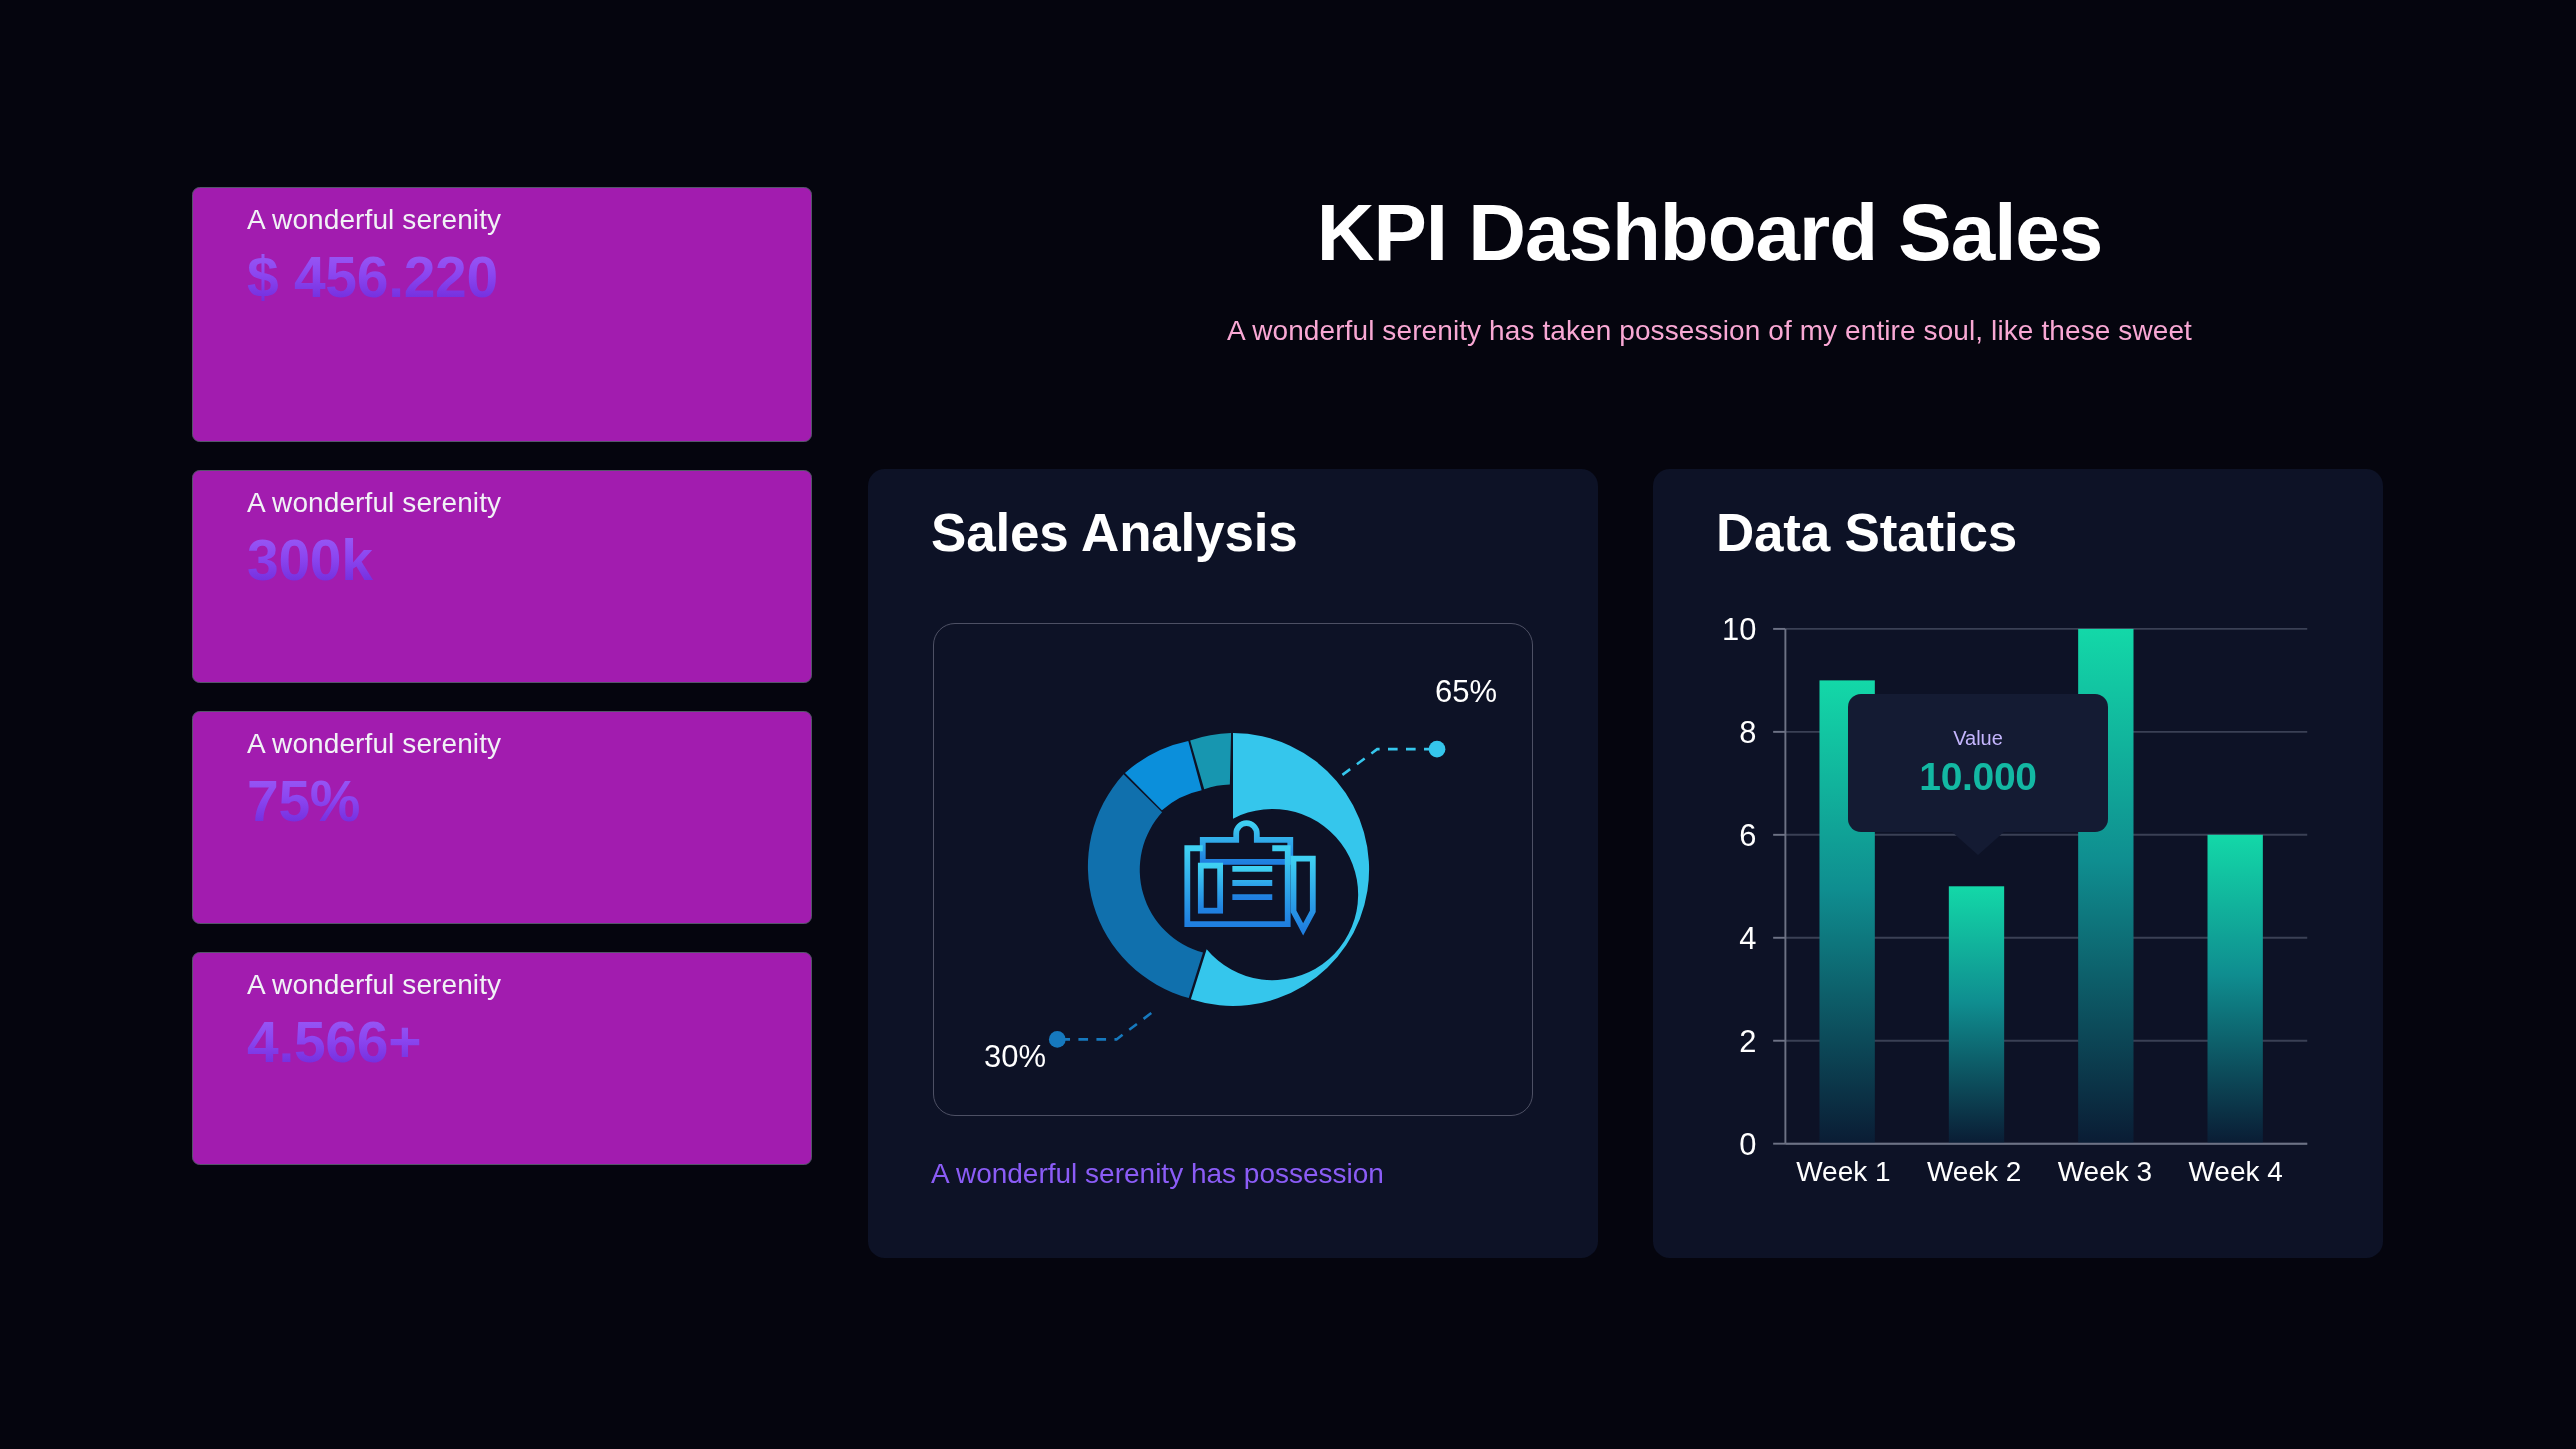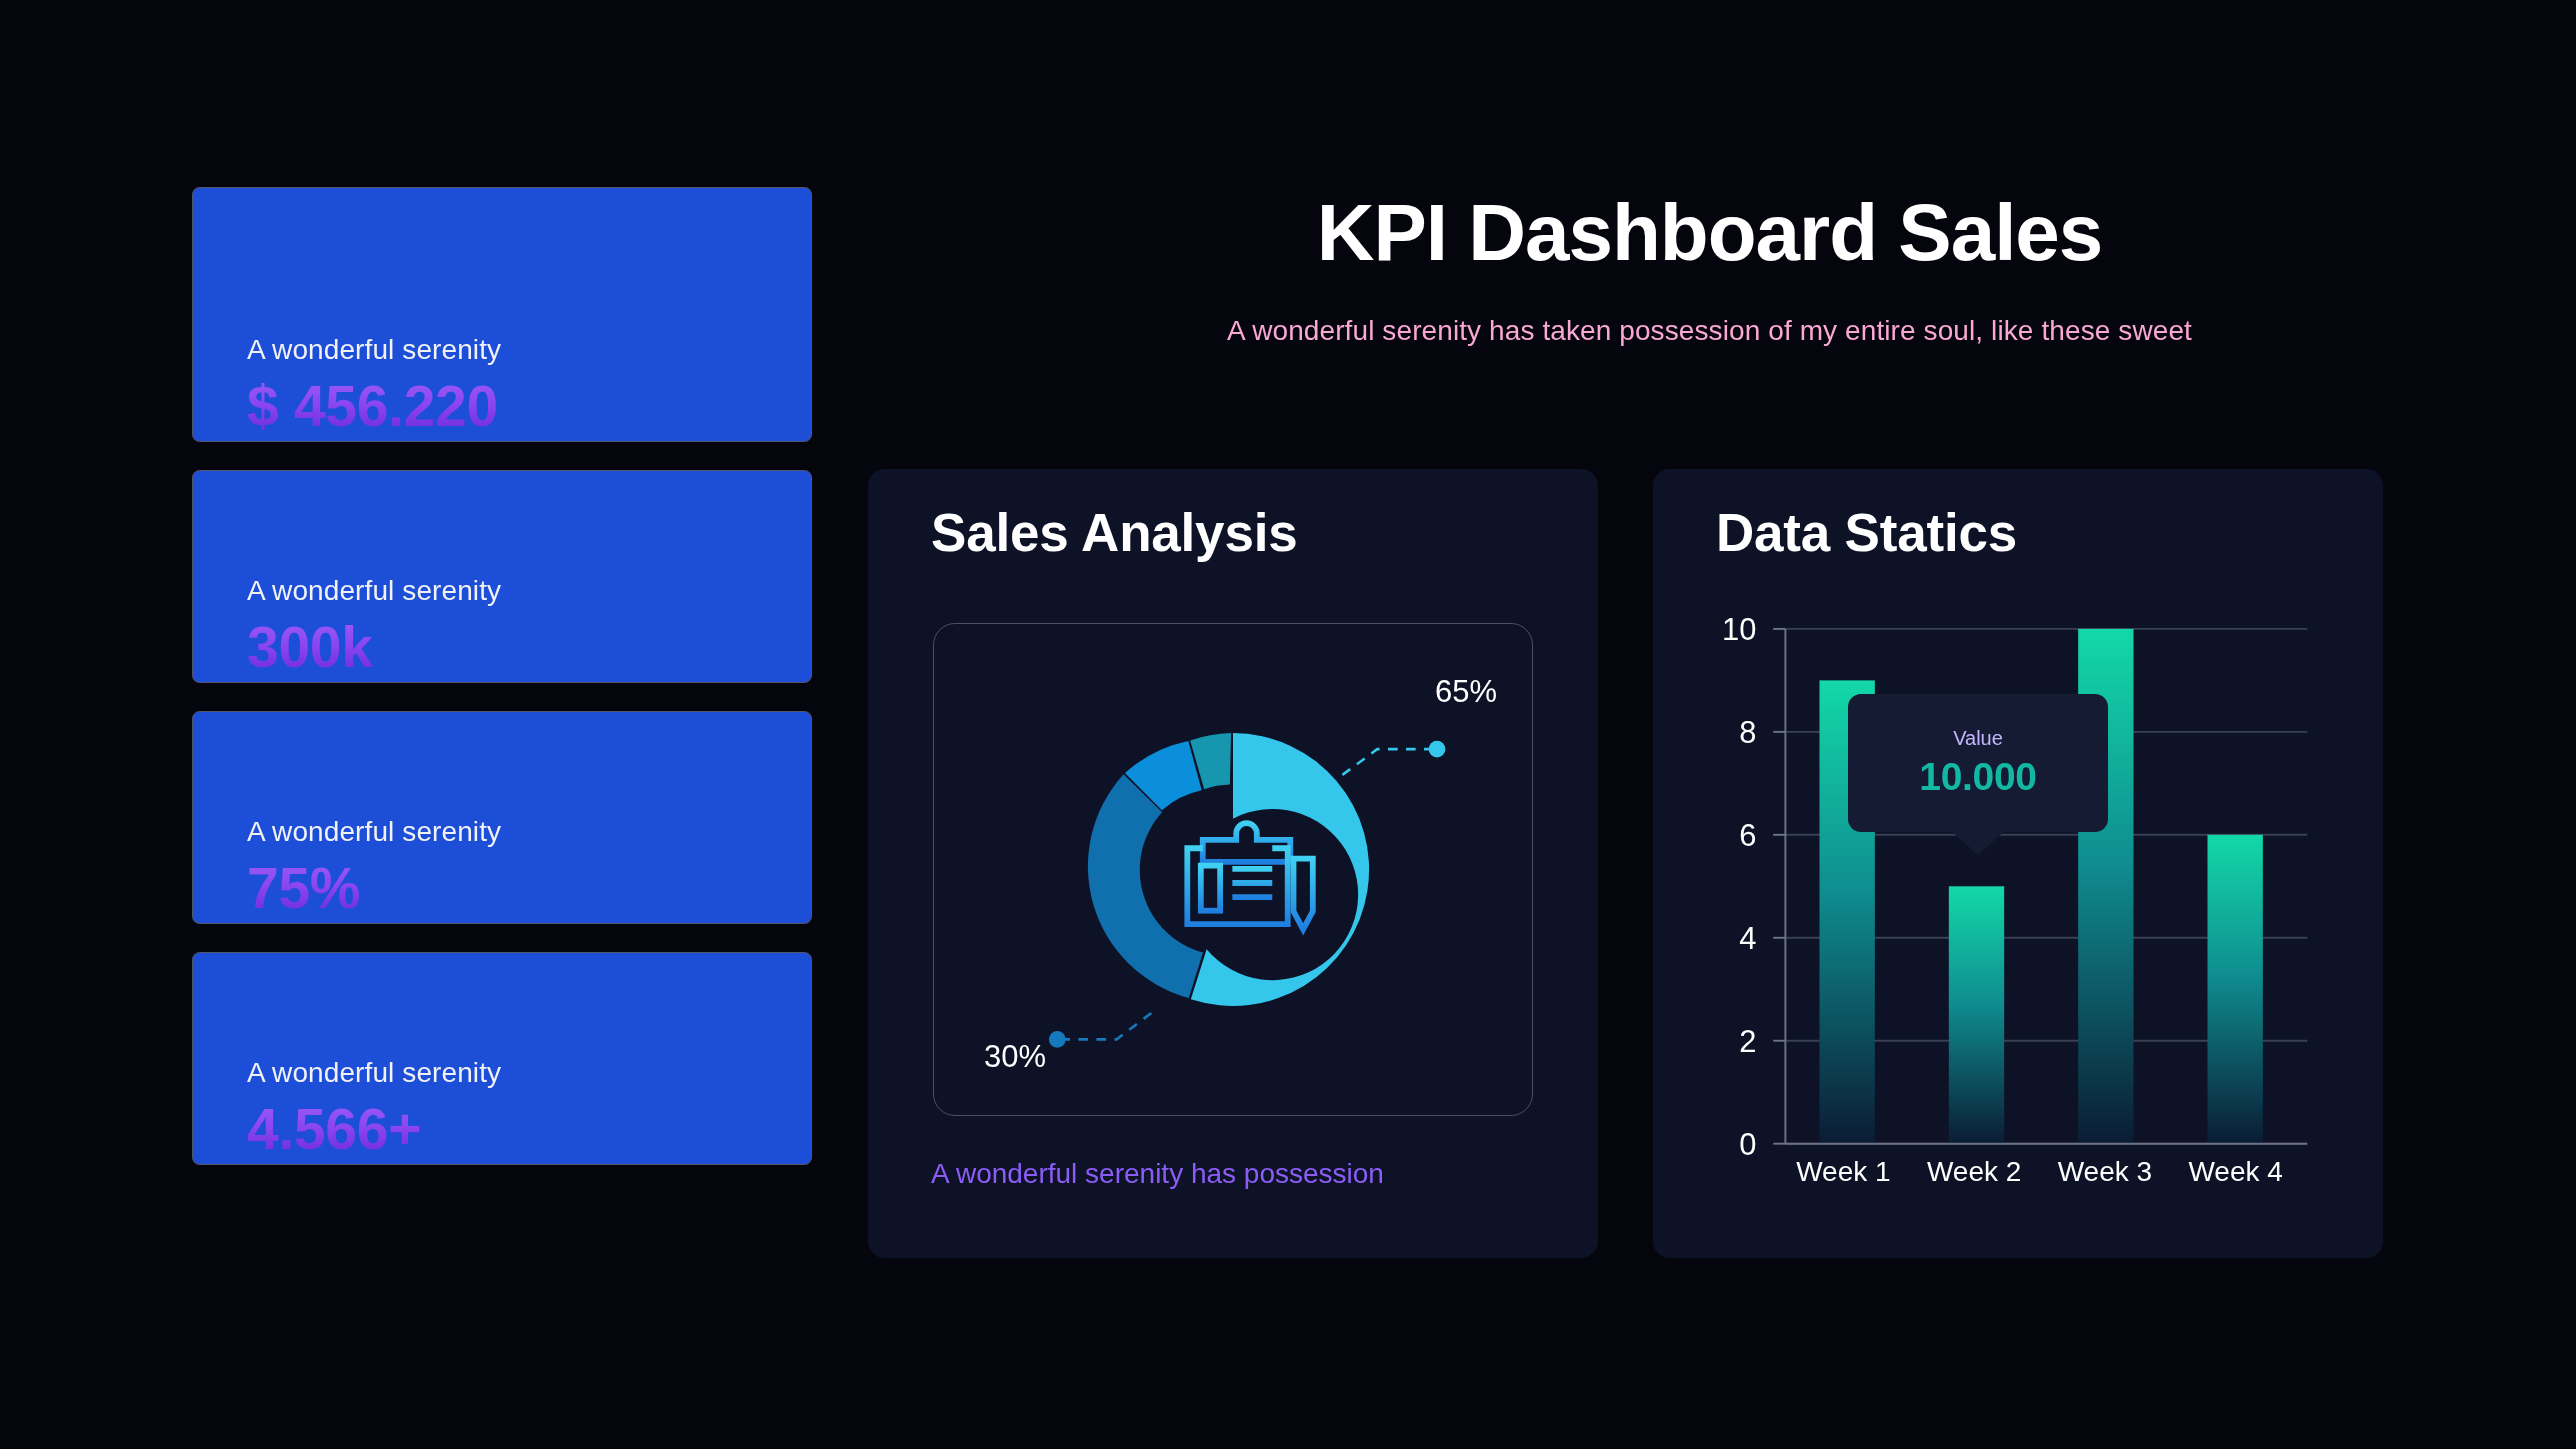--- a/index.html
+++ b/index.html
@@ -18,23 +18,23 @@
   .kpi-col {
     position:absolute;
     left:192px; top:187px;
     width:620px;
     display:flex; flex-direction:column;
     gap:28px;
   }
   .kpi-card {
     border:1.3px solid #55556a;
     border-radius:7.7px;
-    background:#1d4ed8;
-    padding:4px 54px;
-    display:flex; flex-direction:column; justify-content:flex-end;
+    background:#a21caf;
+    padding:16px 54px;
+    display:flex; flex-direction:column; justify-content:flex-start;
     gap:11.6px;
   }
   .kpi-card.h1 { height:255px; }
   .kpi-card.h2 { height:213px; }
   .kpi-label {
     color:#f1f2f6;
     font-size:28px;
     letter-spacing:0.1px;
     white-space:nowrap;
   }

